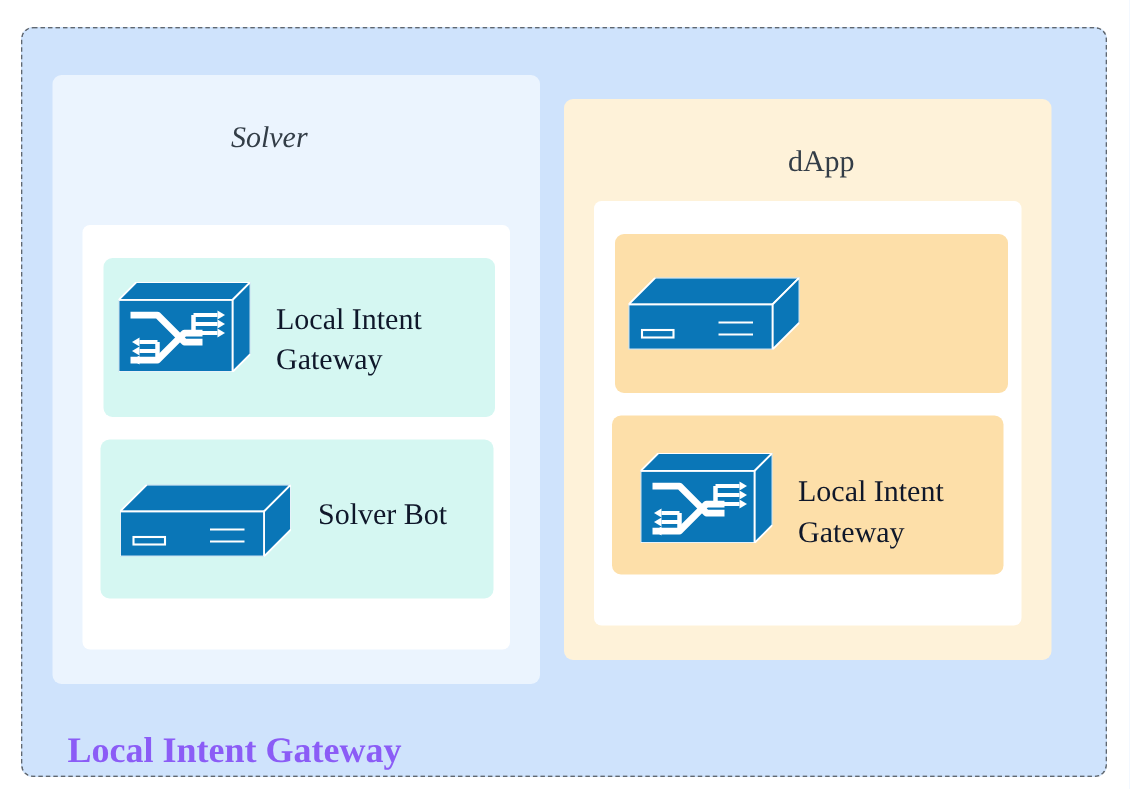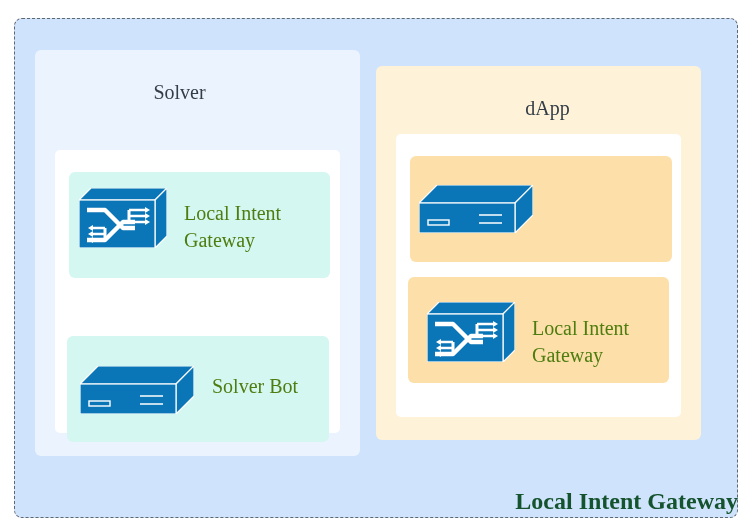--- a/index.html
+++ b/index.html
@@ -1,28 +1,28 @@
 <!DOCTYPE html>
 <html><head>
 <meta charset="utf-8">
 <style>
   html,body{margin:0;padding:0;background:#ffffff;}
   body{width:753px;height:526px;position:relative;overflow:hidden;font-family:"Liberation Serif","DejaVu Serif",serif;color:#333d47;}
   .abs{position:absolute;box-sizing:border-box;}
   .outer{left:14px;top:18px;width:724px;height:500px;background:#cfe3fc;border:1.5px dashed #5f6770;border-radius:8px;}
-  .outer-title{left:14px;width:724px;top:486px;text-align:right;font-weight:bold;font-size:24px;color:#14532d;line-height:30px;}
+  .outer-title{left:14px;width:724px;top:486px;text-align:left;font-weight:bold;font-size:24px;color:#8b5cf6;line-height:30px;padding-left:31px;}
   .panel{border-radius:6px;}
   .panel-solver{left:35px;top:50px;width:325px;height:406px;background:#ebf4fe;}
   .panel-dapp{left:376px;top:66px;width:325px;height:374px;background:#fef2d9;}
   .panel-title{font-size:20px;text-align:center;line-height:24px;color:#333d47;}
   .inner{background:#ffffff;border-radius:5px;}
   .card{border-radius:6px;display:flex;align-items:center;}
   .card-teal{background:#d5f7f2;}
   .card-orange{background:#fddfa9;}
-  .card-label{font-size:20px;line-height:27px;color:#4d7c0f;}
+  .card-label{font-size:20px;line-height:27px;color:#0f172a;}
   svg{display:block;}
 </style>
 </head>
 <body>
 
 <svg width="0" height="0" style="position:absolute">
   <defs>
     <symbol id="sym-gateway" viewBox="0 0 88 60">
       <polygon points="0,12 12,0 88,0 76,12" fill="#0a76b7" stroke="#ffffff" stroke-width="1.2"></polygon>
       <polygon points="76,12 88,0 88,48 76,60" fill="#0a76b7" stroke="#ffffff" stroke-width="1.2"></polygon>
@@ -52,36 +52,36 @@
       <rect x="0" y="18" width="96" height="30" fill="#0a76b7" stroke="#ffffff" stroke-width="1.2"></rect>
       <rect x="9" y="35" width="21" height="5" fill="none" stroke="#ffffff" stroke-width="1.4"></rect>
       <path d="M60,30 H83 M60,38 H83" stroke="#ffffff" stroke-width="1.4"></path>
     </symbol>
   </defs>
 </svg>
 
 <div class="abs outer"></div>
 
 <div class="abs panel panel-solver"></div>
-<div class="abs panel-title" style="left:35px;top:80px;width:289px;">Solver</div>
+<div class="abs panel-title" style="left:35px;top:80px;width:289px;font-style:italic;">Solver</div>
 <div class="abs inner" style="left:55px;top:150px;width:285px;height:283px;"></div>
 
 <div class="abs card card-teal" style="left:69px;top:172px;width:261px;height:106px;">
   <div class="abs" style="left:10px;top:16px;width:88px;height:60px;">
     <svg width="88" height="60">
         <use href="#sym-gateway"></use>
       </svg>
   </div>
   <div class="abs card-label" style="left:115px;top:28px;">
     <div>Local Intent</div>
     <div>Gateway</div>
   </div>
 </div>
 
-<div class="abs card card-teal" style="left:67px;top:293px;width:262px;height:106px;margin-top:43px;">
+<div class="abs card card-teal" style="left:67px;top:293px;width:262px;height:106px;">
   <div class="abs" style="left:13px;top:30px;width:114px;height:48px;">
     <svg width="114" height="48">
         <use href="#sym-server"></use>
       </svg>
   </div>
   <div class="abs card-label" style="left:145px;top:37px;">
     <div>Solver Bot</div>
   </div>
 </div>
 

